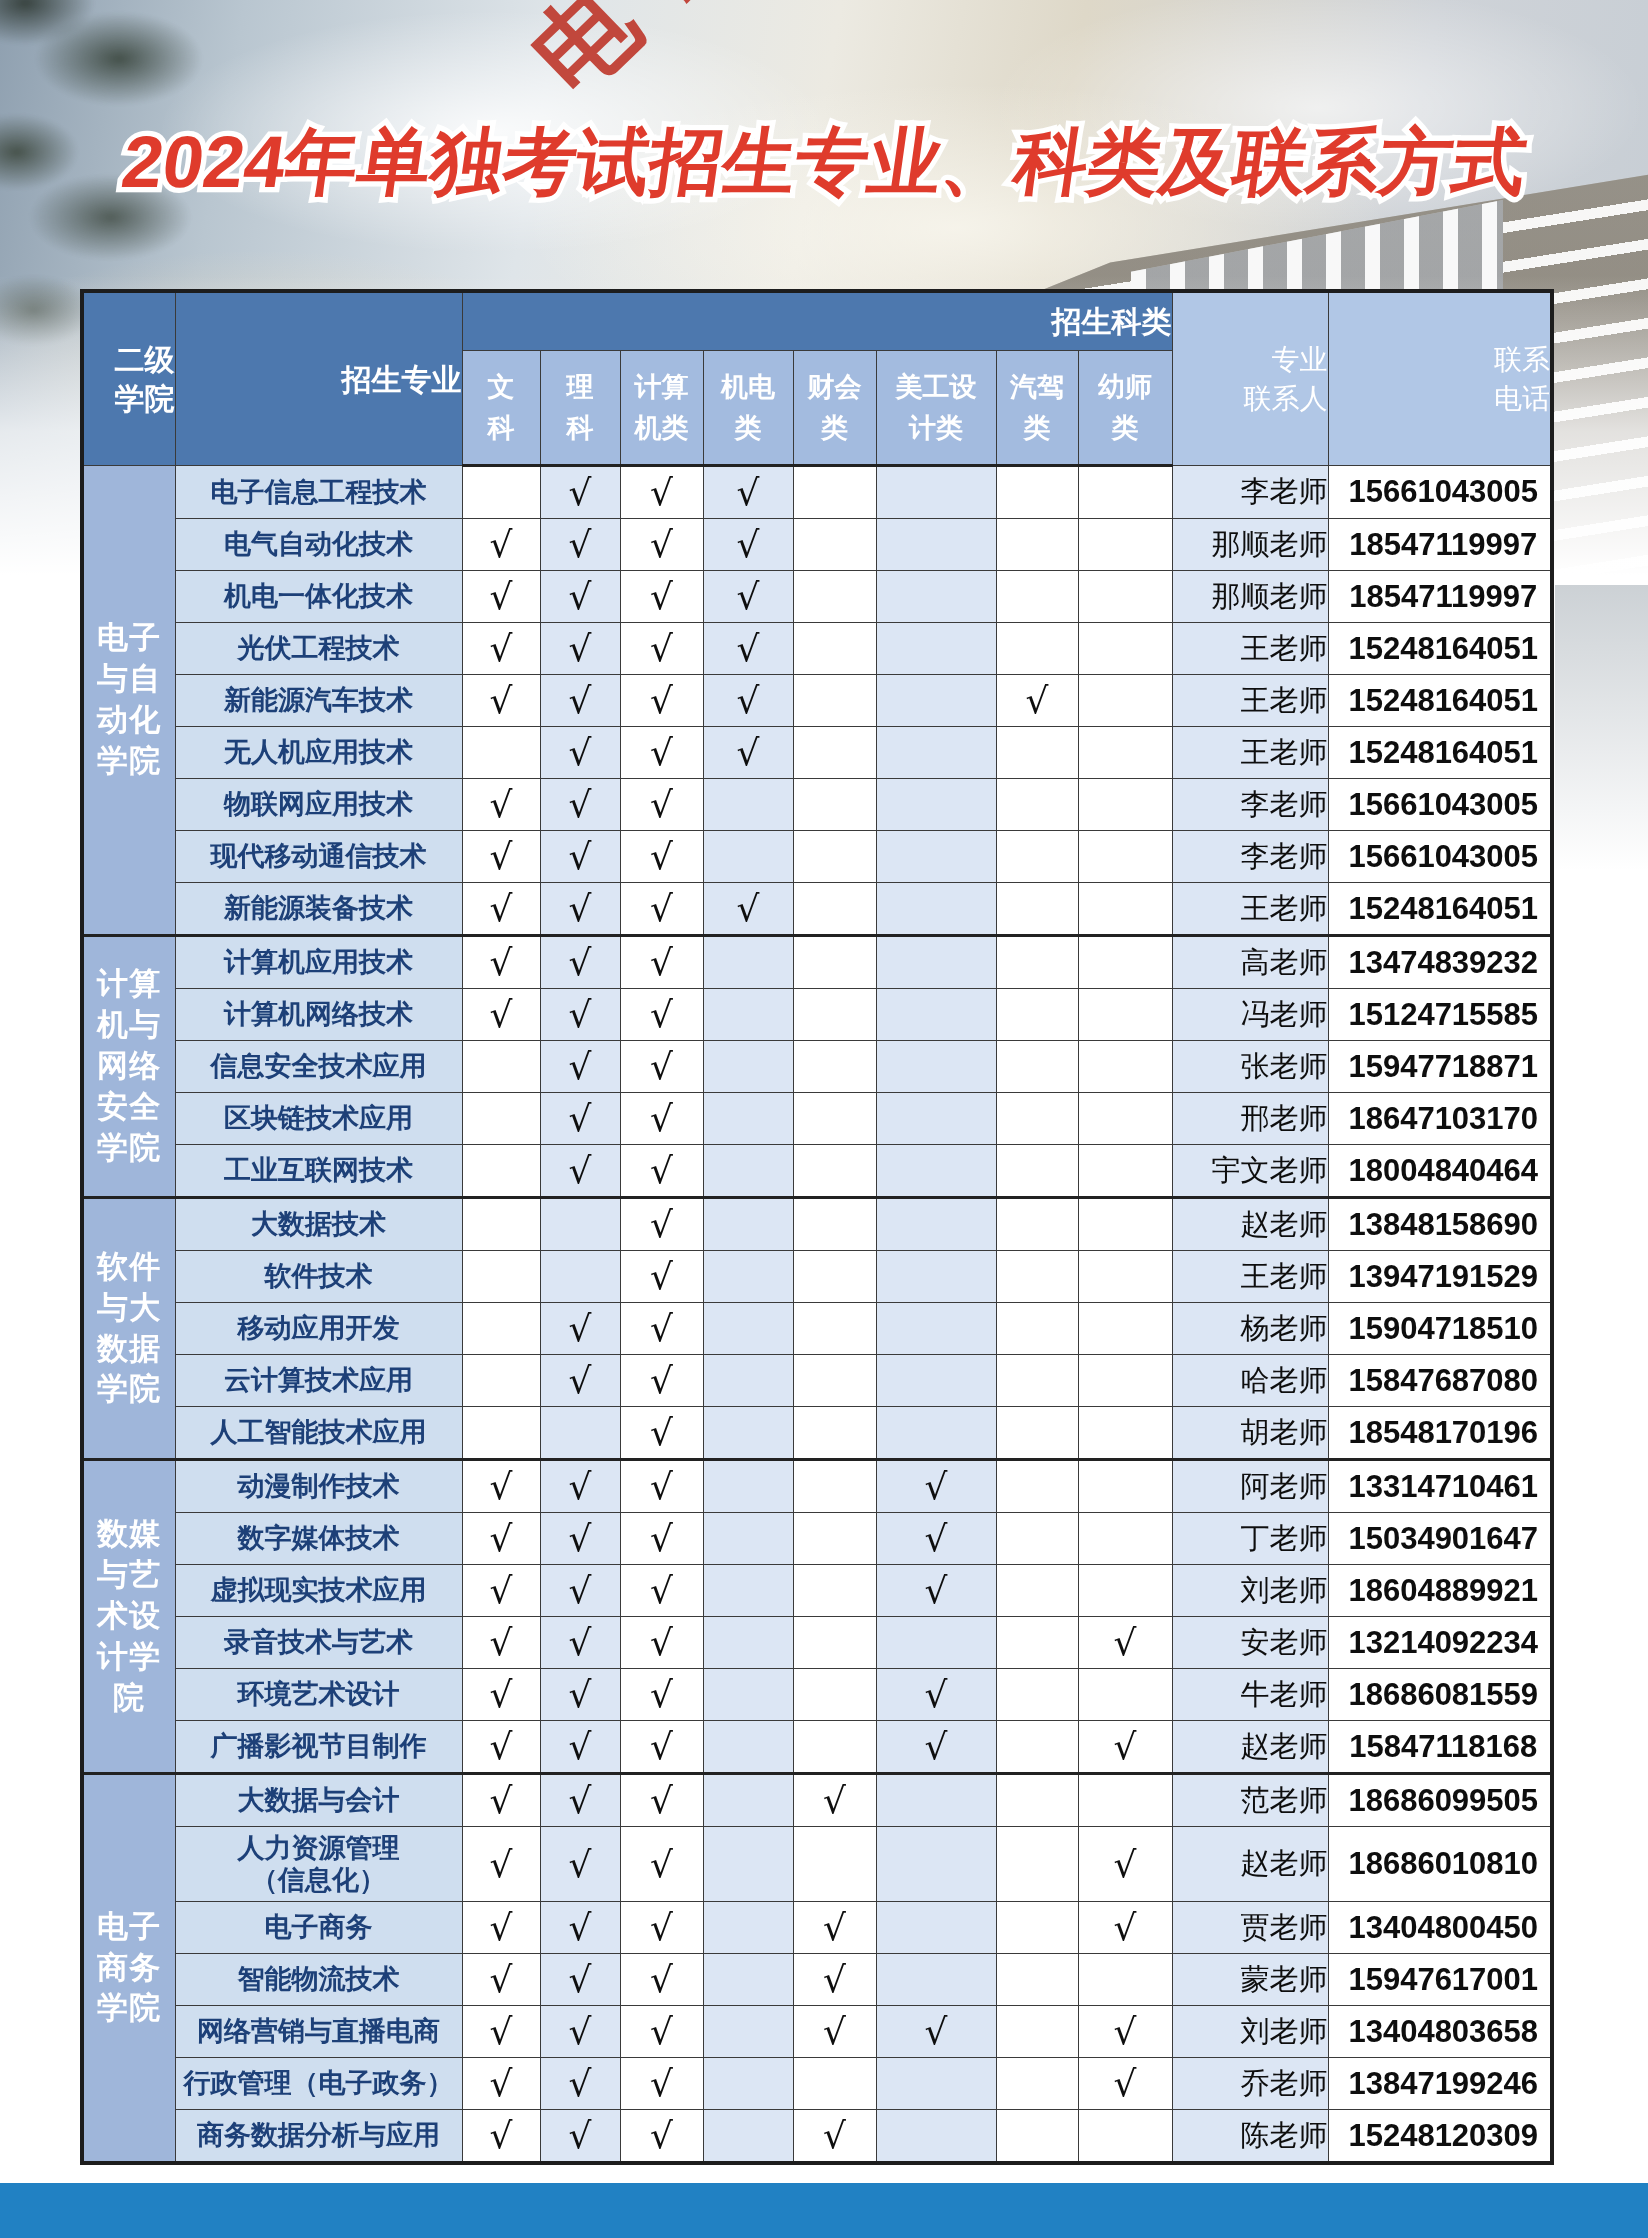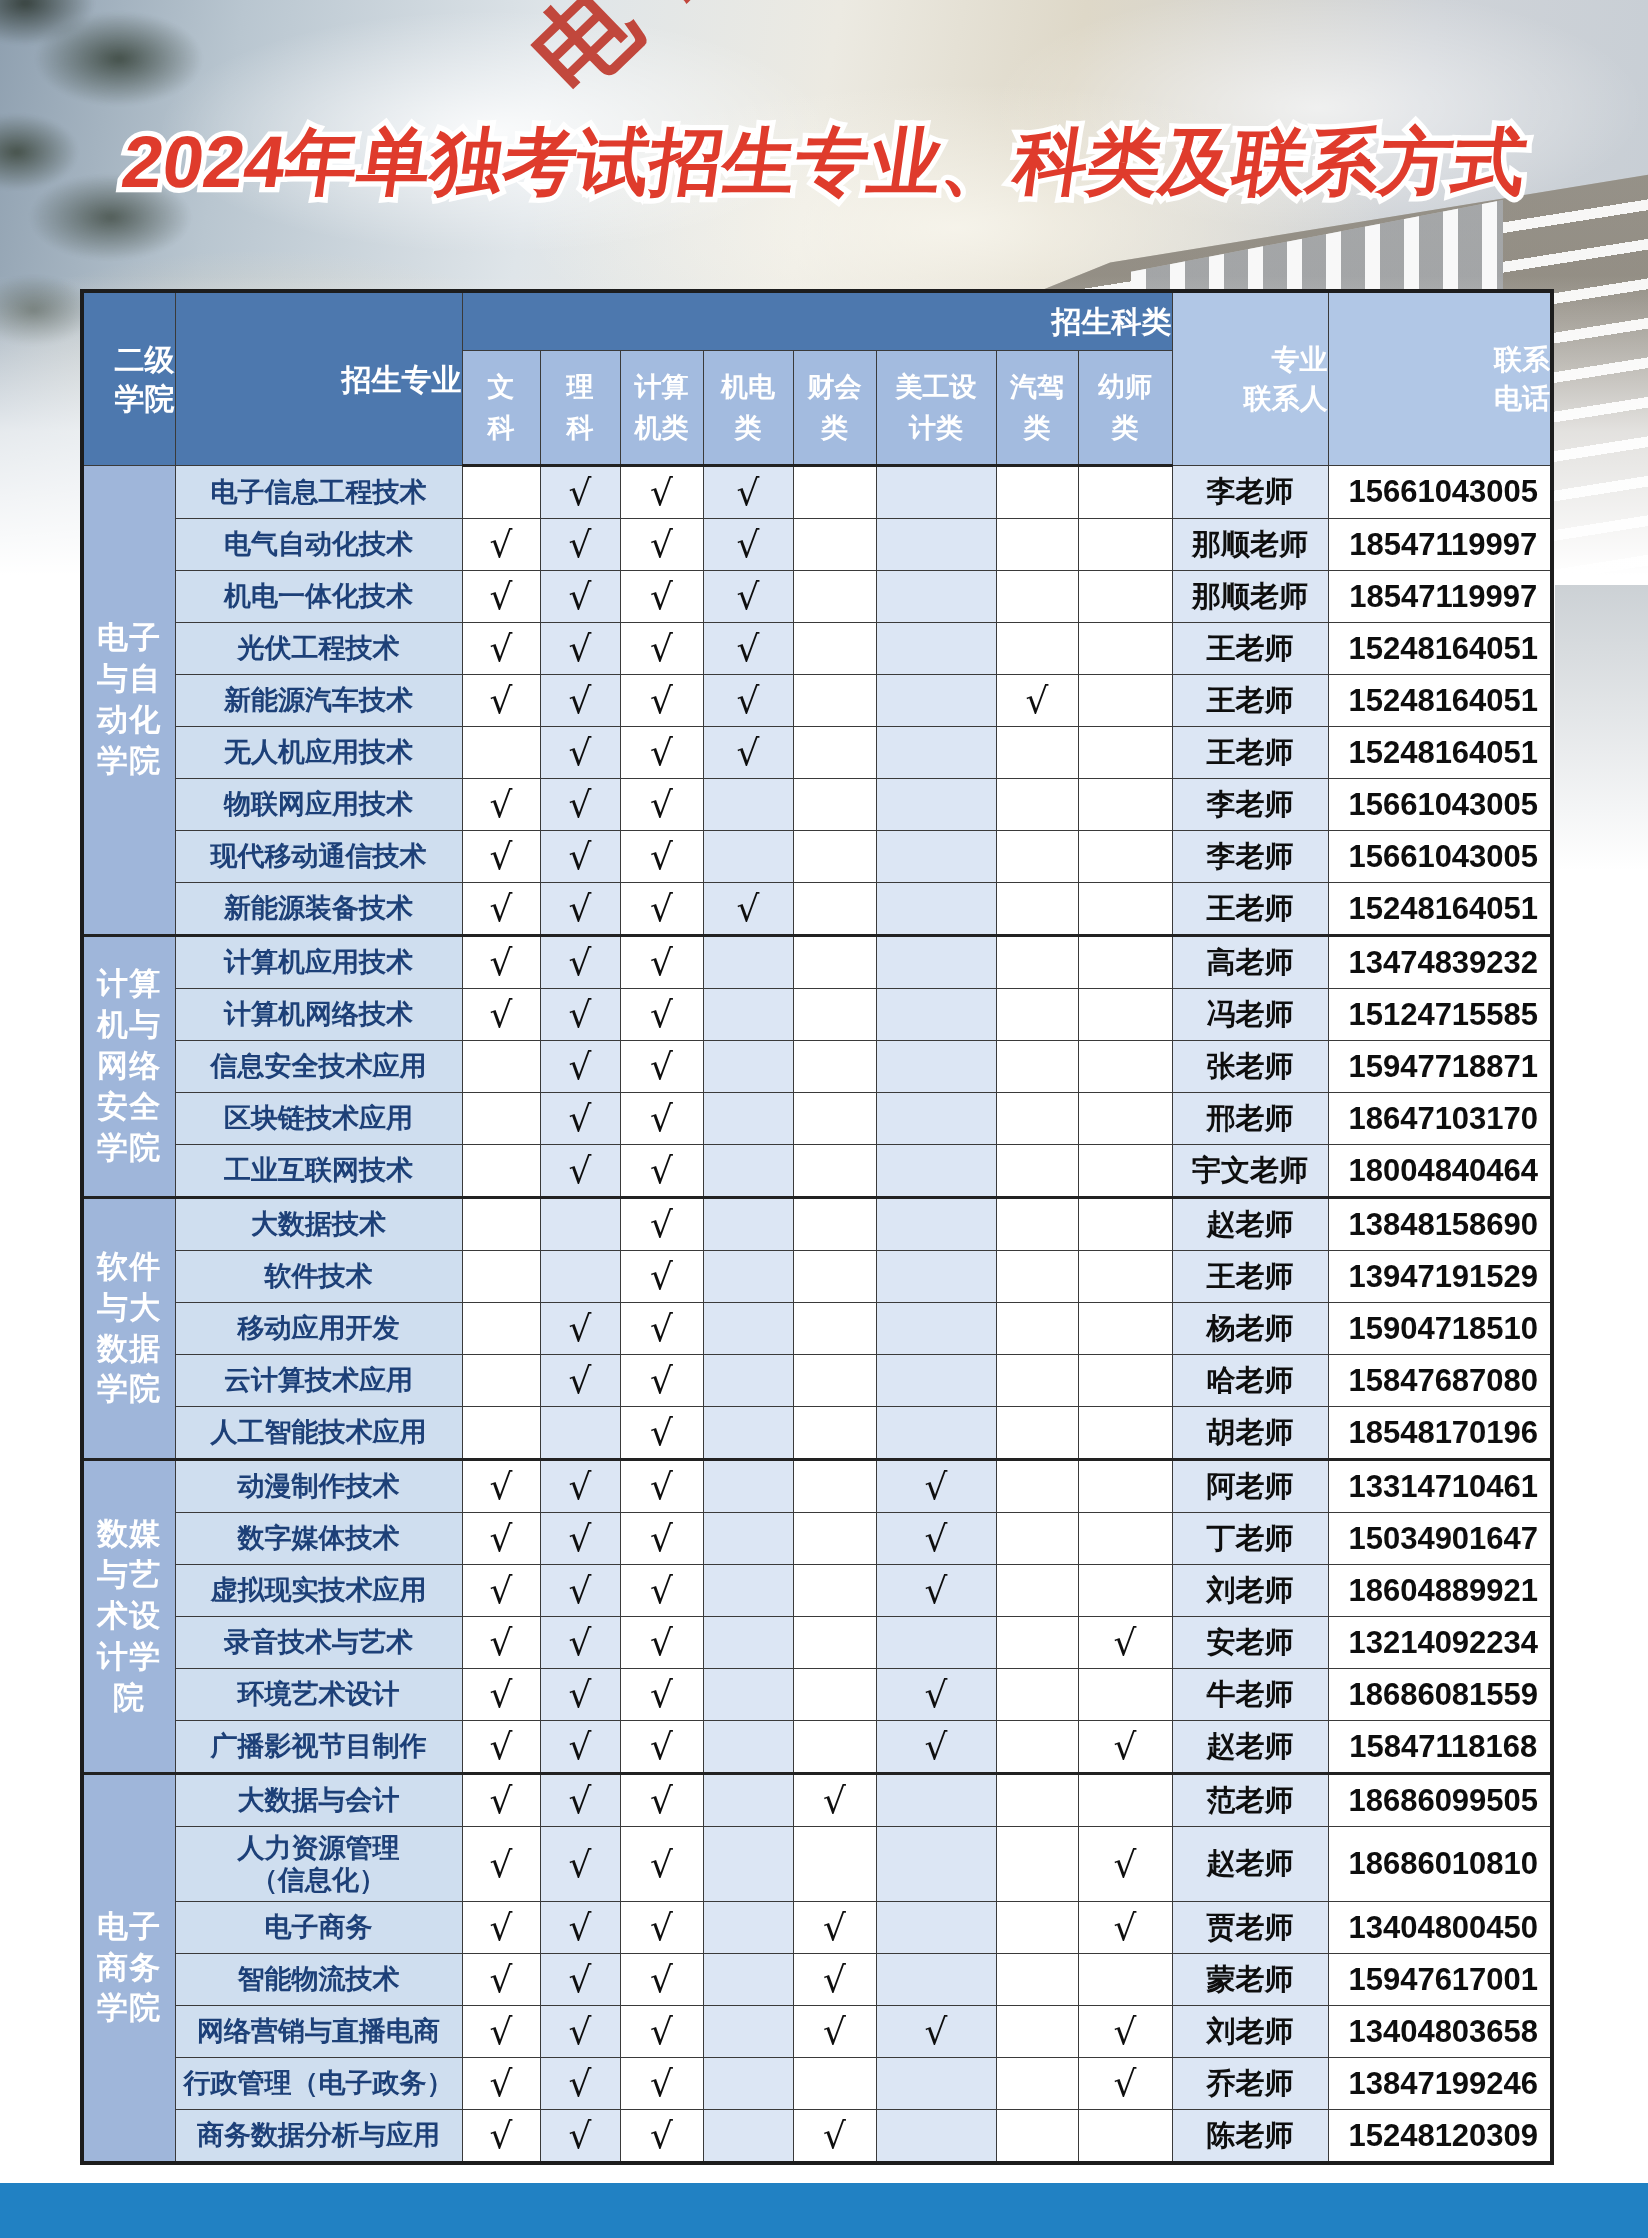--- a/index.html
+++ b/index.html
@@ -53,29 +53,29 @@
   .title-stroke{-webkit-text-stroke:10.6px #ffffff;}
 
   
   table.main{position:absolute;left:80px;top:289px;width:1471px;border-collapse:collapse;table-layout:fixed;
     background:#ffffff;border:4px solid #1d1d1d;}
   th,td{border:1.3px solid #3a3a3a;padding:0;text-align:center;vertical-align:middle;overflow:hidden;}
   tr.hrow1 th{height:57px;text-align:right;}
   tr.hrow2 th{height:113px;border-bottom:3.3px solid #222;}
   .hdr-dark{background:#4d78ae;color:#ffffff;font-weight:700;font-size:30px;white-space:pre-line;line-height:1.3;}
   .cat-th{background:#a3bbdf;color:#ffffff;font-weight:700;font-size:27px;white-space:pre-line;line-height:1.5;}
-  .hdr-side{background:#b1c7e6;color:#ffffff;font-weight:700;font-size:28px;white-space:pre-line;line-height:1.4;padding-left:9px;}
+  .hdr-side{background:#b1c7e6;color:#ffffff;font-weight:400;font-size:28px;white-space:pre-line;line-height:1.4;padding-left:9px;}
   tbody td{height:51px;}
   tr.tall td{height:74px;}
   tr.group-start td{border-top:3.3px solid #222;}
   .college-cell{background:#9fb6da;color:#ffffff;font-weight:700;font-size:31px;line-height:1.32;white-space:pre-line;letter-spacing:1.3px;}
   .major-cell{background:#cfdeef;color:#1d4078;font-weight:700;font-size:27px;white-space:pre-line;line-height:1.2;margin-left:44px;}
   .check-cell{background:#ffffff;color:#0e0e0e;font-size:36px;font-weight:400;font-family:"DejaVu Sans",sans-serif;}
   .check-cell.shade{background:#dce6f4;}
-  .contact-cell{background:#dce6f4;color:#0e0e0e;font-weight:700;font-size:29px;}
+  .contact-cell{background:#dce6f4;color:#0e0e0e;font-weight:400;font-size:29px;text-align:right;}
   .phone-cell{background:#ffffff;color:#0e0e0e;font-weight:700;font-size:31px;padding-left:8px;}
 
   
   .footer-note{position:absolute;left:78px;top:2134px;font-family:"DejaVu Serif","Liberation Serif",serif;
     font-size:30px;color:#000;letter-spacing:1.3px;}
   .bottom-bar{position:absolute;left:0;top:2183px;width:1648px;height:56px;background:#2181c3;}
 </style>
 </head>
 <body>
 

